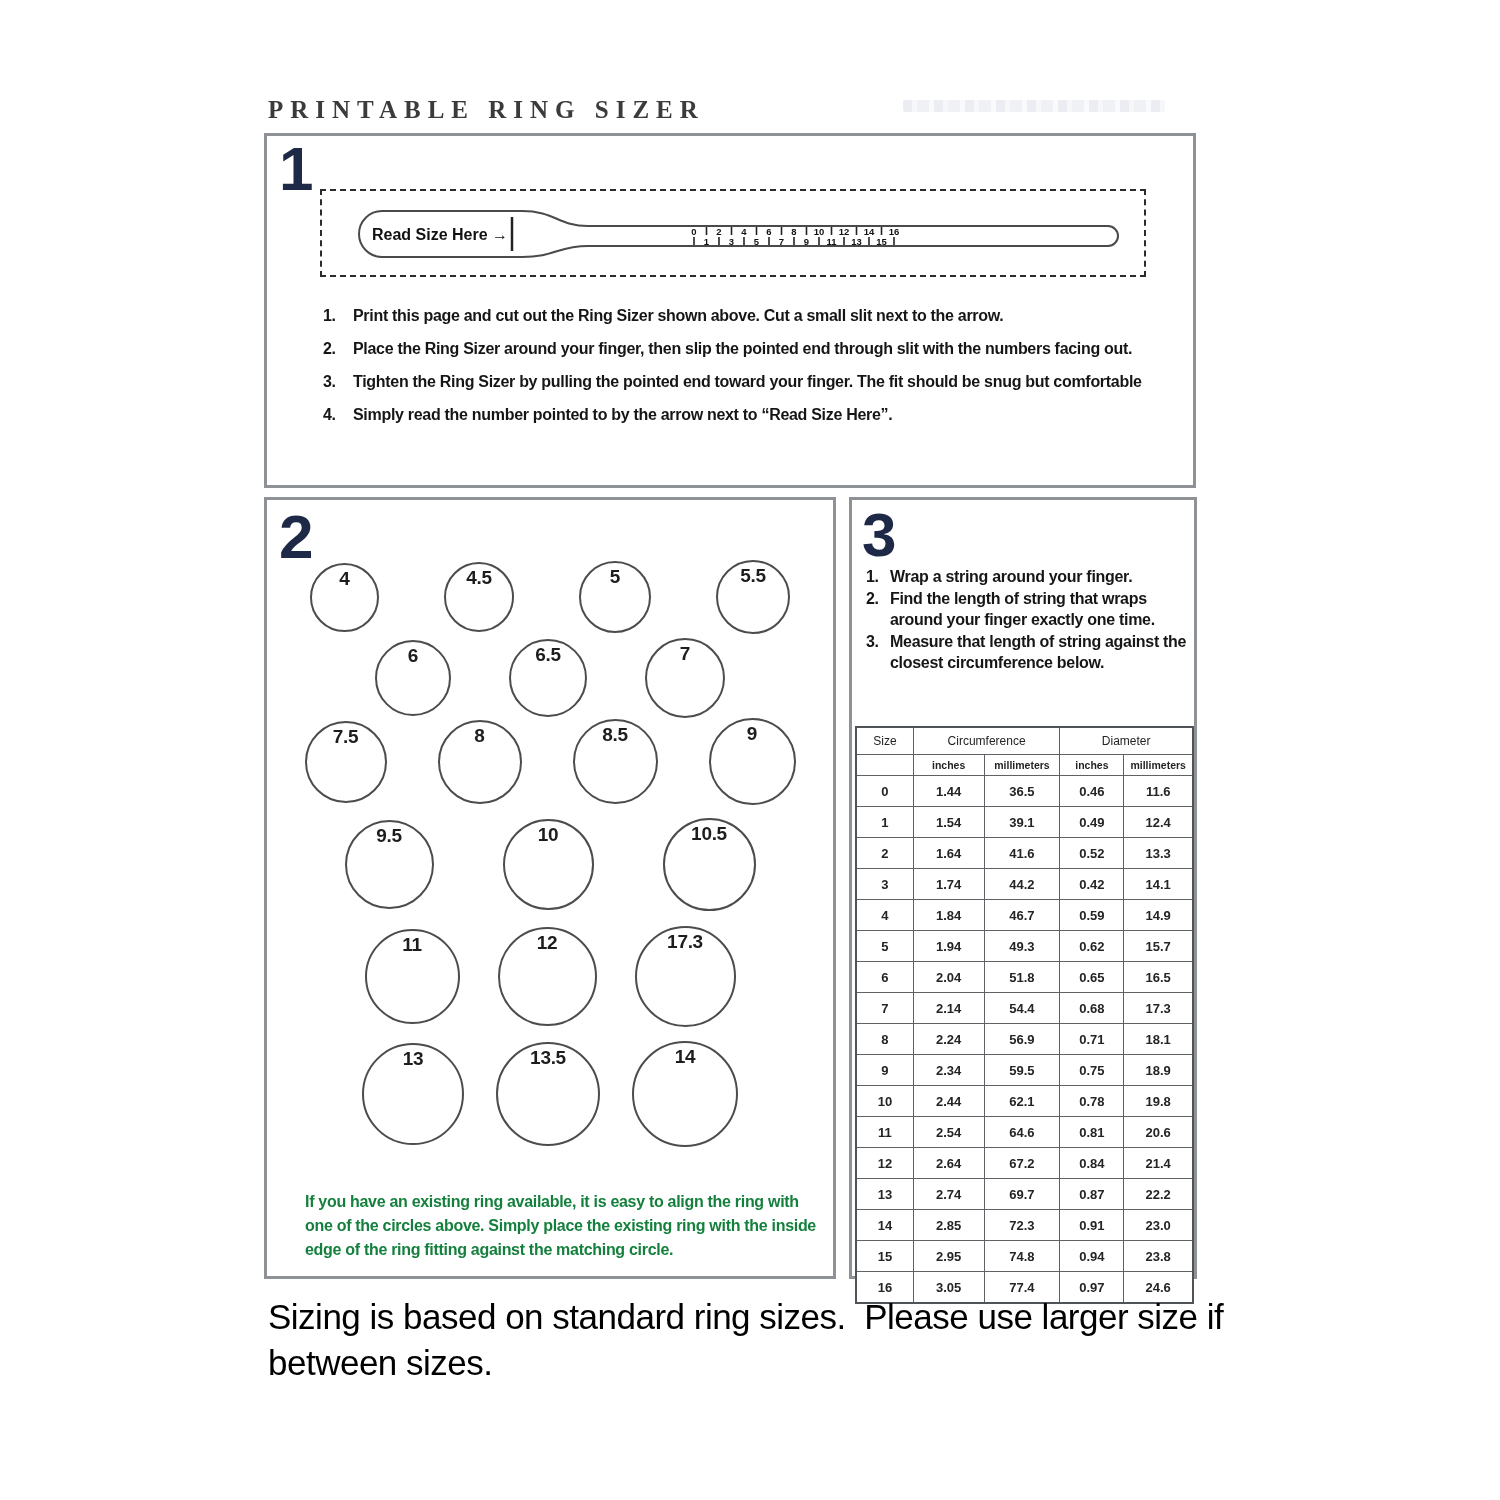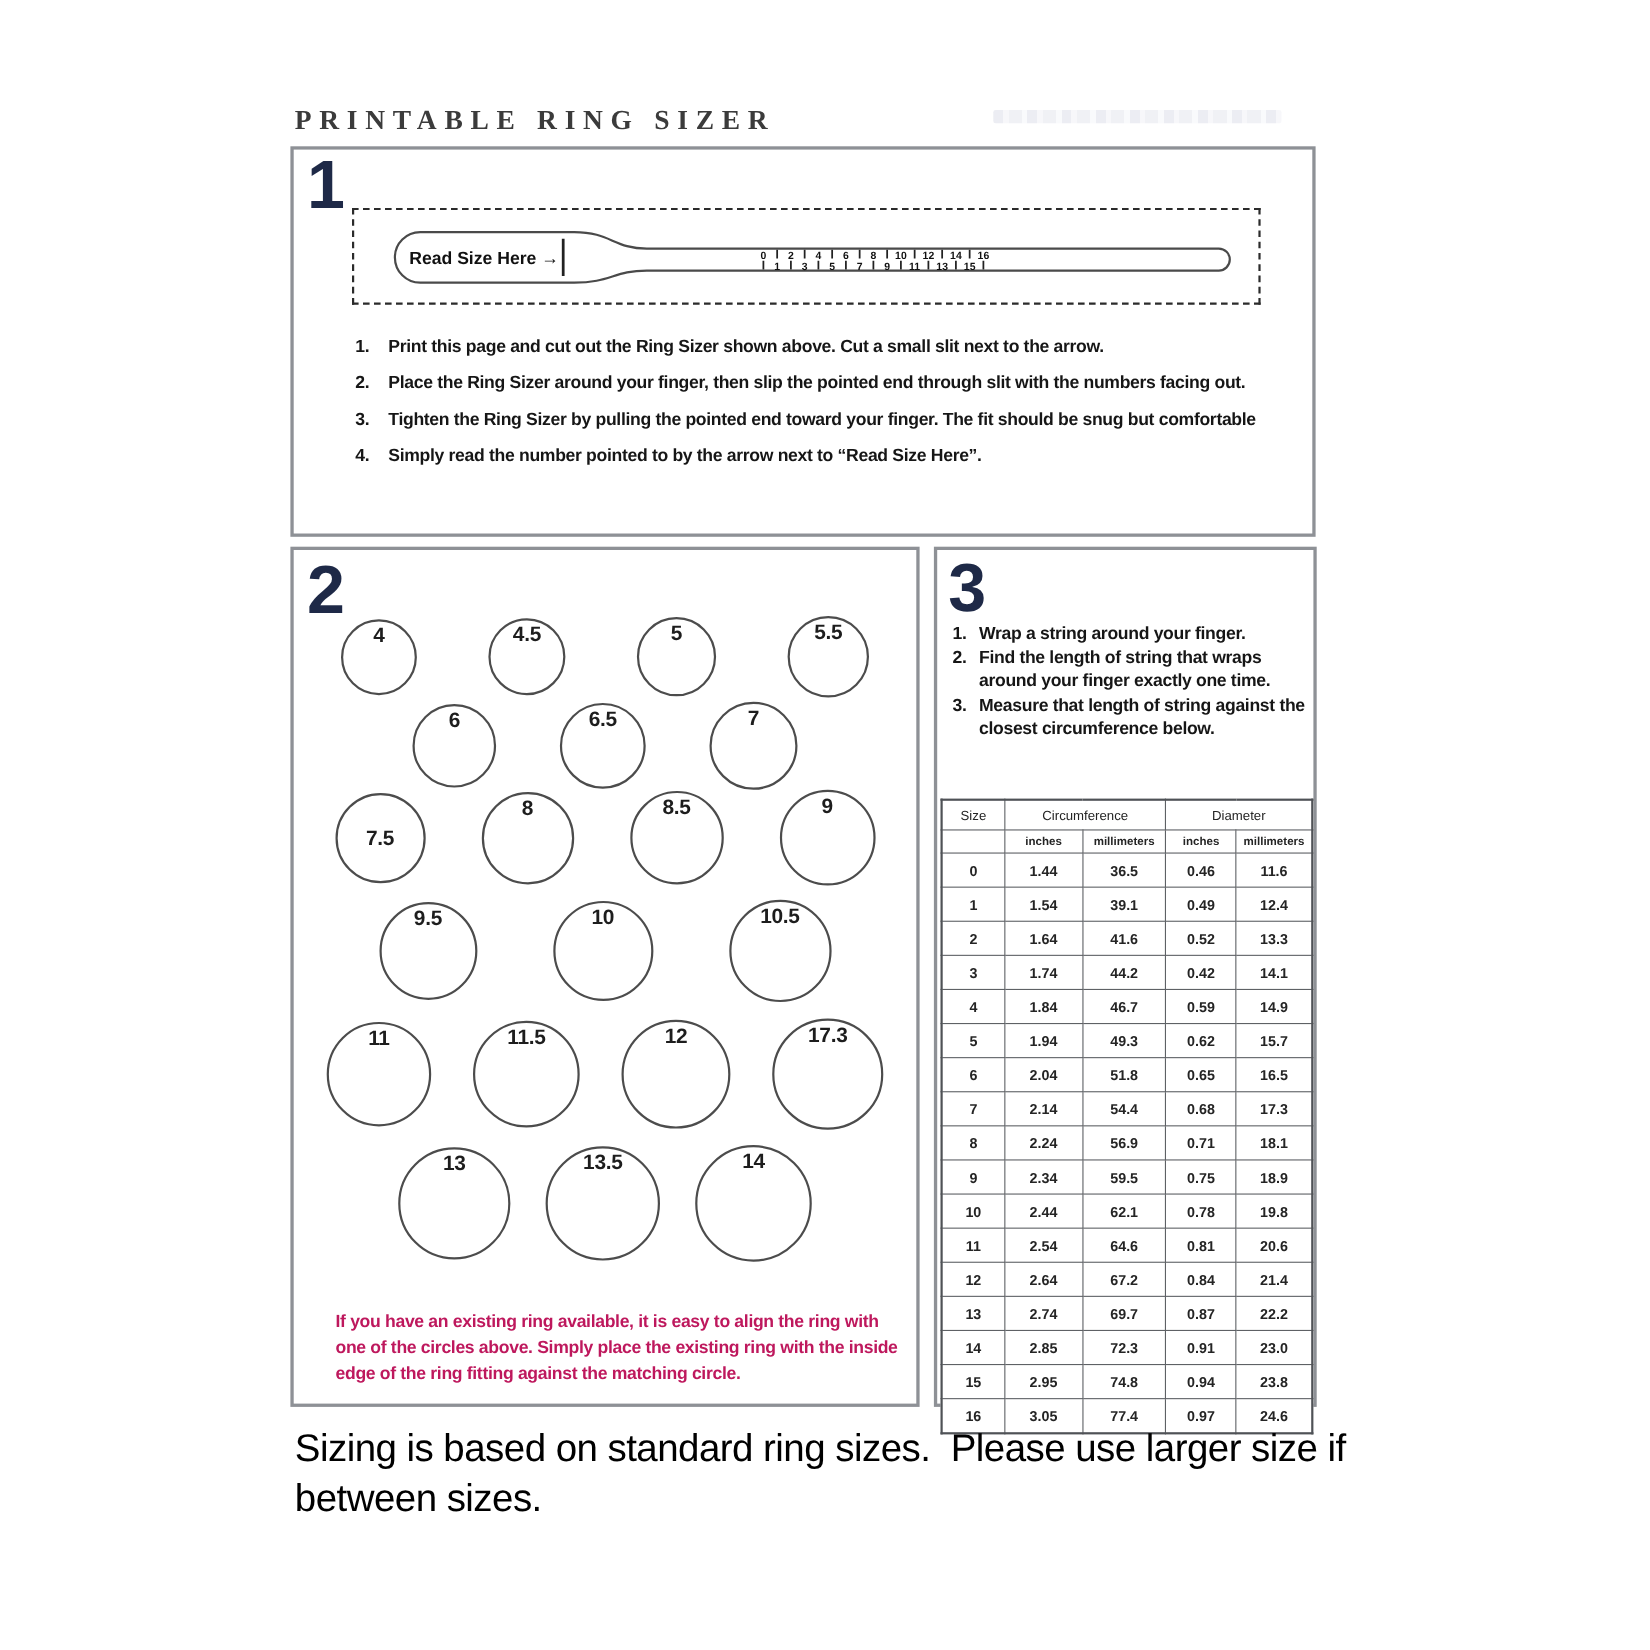--- a/index.html
+++ b/index.html
@@ -28,21 +28,21 @@
   .inst{position:absolute;left:56px;top:168px;width:820px;margin:0;padding:0;list-style:none;
         font-size:16px;font-weight:bold;letter-spacing:-0.3px;line-height:23px;color:#161616;}
   .inst li{display:flex;margin-bottom:10px;}
   .inst .num{flex:0 0 30px;}
   .inst .txt{flex:1;}
   #circles .circle-row{position:absolute;left:0;right:0;display:flex;justify-content:center;align-items:center;}
   .circle{border:2.5px solid #4c4c4c;border-radius:50%;box-sizing:border-box;
           display:flex;justify-content:center;align-items:flex-start;background:#fff;}
   .circle-label{font-size:19px;font-weight:bold;letter-spacing:-0.3px;color:#1d1d1d;margin-top:3px;}
   .footnote{position:absolute;left:38px;top:690px;width:512px;margin:0;
-            font-size:16px;font-weight:bold;letter-spacing:-0.3px;line-height:24px;color:#be185d;}
+            font-size:16px;font-weight:bold;letter-spacing:-0.3px;line-height:24px;color:#15803d;}
   .s3-text{position:absolute;left:14px;top:66px;width:326px;font-size:16px;font-weight:bold;
            letter-spacing:-0.3px;line-height:21.5px;color:#161616;}
   .s3-text .intro{margin:0;}
   .steps{margin:0;padding:0;list-style:none;}
   .steps li{display:flex;}
   .steps .num{flex:0 0 24px;}
   .steps .txt{flex:1;}
   .size-table{position:absolute;left:3px;top:226px;width:339px;border-collapse:collapse;
               table-layout:fixed;background:#fff;border:2.5px solid #4f5256;}
   .size-table th,.size-table td{border:1.5px solid #5e6165;text-align:center;padding:0;color:#242424;}
@@ -147,21 +147,21 @@
             <span class="circle-label">6</span>
           </div>
           <div class="circle" style="width: 78px; height: 78px;">
             <span class="circle-label">6.5</span>
           </div>
           <div class="circle" style="width: 80px; height: 80px;">
             <span class="circle-label">7</span>
           </div>
         </div>
         <div class="circle-row" style="top: 218px; gap: 51px;">
-          <div class="circle" style="width: 82px; height: 82px; align-items: center;">
+          <div class="circle" style="width: 82px; height: 82px;">
             <span class="circle-label">7.5</span>
           </div>
           <div class="circle" style="width: 84px; height: 84px;">
             <span class="circle-label">8</span>
           </div>
           <div class="circle" style="width: 85px; height: 85px;">
             <span class="circle-label">8.5</span>
           </div>
           <div class="circle" style="width: 87px; height: 87px;">
             <span class="circle-label">9</span>
@@ -174,23 +174,20 @@
           <div class="circle" style="width: 91px; height: 91px;">
             <span class="circle-label">10</span>
           </div>
           <div class="circle" style="width: 93px; height: 93px; justify-content: center;">
             <span class="circle-label">10.5</span>
           </div>
         </div>
         <div class="circle-row" style="top: 426px; gap: 38px;">
           <div class="circle" style="width: 95px; height: 95px;">
             <span class="circle-label">11</span>
-          </div>
-          <div class="circle" style="width: 97px; height: 97px;">
-            <span class="circle-label">11.5</span>
           </div>
           <div class="circle" style="width: 99px; height: 99px;">
             <span class="circle-label">12</span>
           </div>
           <div class="circle" style="width: 101px; height: 101px;">
             <span class="circle-label">17.3</span>
           </div>
         </div>
         <div class="circle-row" style="top: 541px; gap: 32px;">
           <div class="circle" style="width: 102px; height: 102px;">

